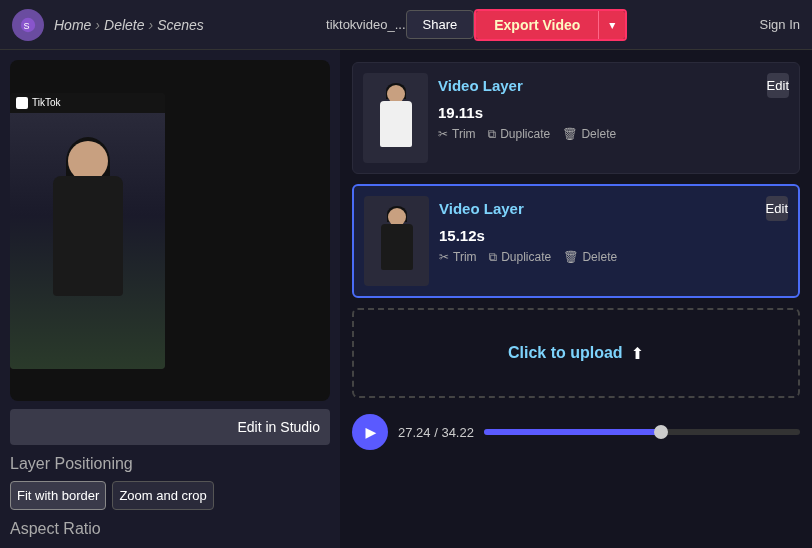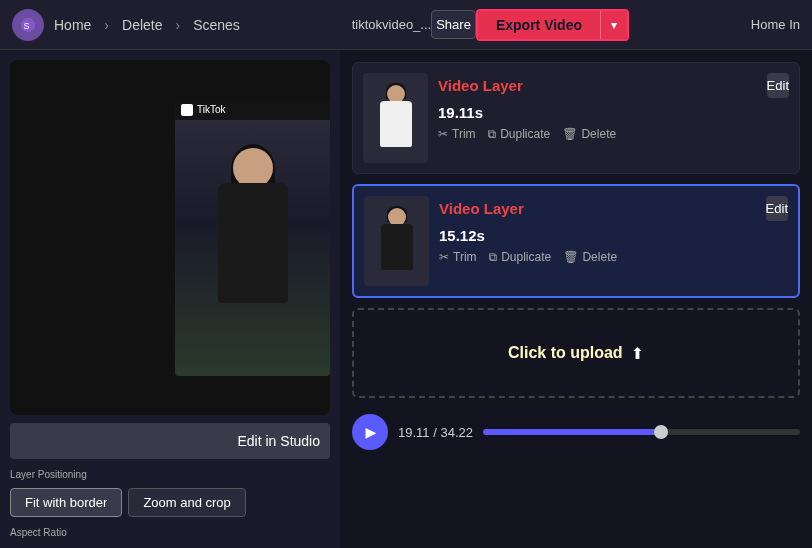--- a/index.html
+++ b/index.html
@@ -37,56 +37,57 @@
     }
     .header-logo svg {
       width: 18px;
       height: 18px;
     }
     .breadcrumb {
       display: flex;
       align-items: center;
       font-size: 14px;
       color: #ccc;
-      gap: 13px;
+      gap: 4px;
+      font-style: italic;
     }
     .breadcrumb-sep {
       color: #888;
     }
     .header-center {
       flex: 1;
       display: flex;
       align-items: center;
       justify-content: center;
       gap: 0;
     }
     .filename-label {
       color: #ccc;
       font-size: 13px;
     }
     .share-btn {
       background: #2a2a3e;
       border: 1px solid #555;
       color: #fff;
-      padding: 6px 4px;
+      padding: 6px 16px;
       border-radius: 4px;
       cursor: pointer;
       font-size: 13px;
     }
     .export-btn-group {
       display: flex;
       align-items: stretch;
       border-radius: 4px;
       overflow: hidden;
       border: 2px solid #ff3366;
     }
     .export-btn {
       background: #e63050;
       border: none;
-      color: #0f172a;
+      color: #fef9c3;
       padding: 6px 18px;
       cursor: pointer;
       font-size: 14px;
       font-weight: bold;
     }
     .export-dropdown {
       background: #e63050;
       border: none;
       border-left: 1px solid #ff6688;
       color: #fff;
@@ -119,21 +120,21 @@
       padding: 10px;
       gap: 8px;
       flex-shrink: 0;
     }
     .preview-container {
       flex: 1;
       background: #111;
       border-radius: 8px;
       display: flex;
       align-items: center;
-      justify-content: flex-end;
+      justify-content: flex-start;
       position: relative;
       overflow: hidden;
       min-height: 280px;
     }
     .tiktok-preview {
       width: 155px;
       height: 276px;
       background: #222;
       border-radius: 4px;
       position: relative;
@@ -204,33 +205,33 @@
       border: none;
       color: #fff;
       padding: 10px;
       border-radius: 4px;
       cursor: pointer;
       font-size: 14px;
       width: 100%;
       text-align: right;
     }
     .section-label {
-      font-size: 10px;
+      font-size: 16px;
       color: #aaa;
       margin-top: 2px;
     }
     .positioning-btns {
       display: flex;
       gap: 6px;
     }
     .pos-btn {
       background: #2a2a3a;
       border: 1px solid #555;
       color: #fff;
-      padding: 6px 14px;
+      padding: 6px 6px;
       border-radius: 4px;
       cursor: pointer;
       font-size: 13px;
     }
     .pos-btn.active {
       background: #3a3a4a;
       border-color: #888;
     }
 
     
@@ -315,21 +316,21 @@
       gap: 6px;
     }
     .layer-title-row {
       display: flex;
       align-items: center;
       justify-content: space-between;
     }
     .layer-title {
       font-size: 15px;
       font-weight: bold;
-      color: #ef4444;
+      color: #7dd3fc;
     }
     .edit-btn {
       background: #3a3a4a;
       border: none;
       color: #fff;
       padding: 5px 0;
       border-radius: 4px;
       cursor: pointer;
       font-size: 13px;
     }
@@ -363,21 +364,21 @@
       display: flex;
       flex-direction: column;
       align-items: center;
       justify-content: center;
       gap: 4px;
       min-height: 90px;
     }
     .upload-text {
       font-size: 16px;
       font-weight: bold;
-      color: #fef9c3;
+      color: #7dd3fc;
     }
     .upload-sub {
       font-size: 12px;
       color: #888;
     }
 
     
     .timeline-bar {
       display: flex;
       align-items: center;
@@ -446,21 +447,21 @@
   <div class="header-center">
     <span class="filename-label">tiktokvideo_...</span>
     <button class="share-btn">Share</button>
     <div class="export-btn-group">
       <button class="export-btn">Export Video</button>
       <button class="export-dropdown">
         <span>▾</span>
       </button>
     </div>
   </div>
-  <button class="signin-btn">Home In</button>
+  <button class="signin-btn">Sign In</button>
 </div>
 
 <div class="main">
 
   <div class="left-panel">
     <div class="preview-container">
       <div class="tiktok-preview">
         <div class="tiktok-header">
           <div class="tiktok-icon"></div>
           <span style="font-size:10px;">TikTok</span>
@@ -557,21 +558,21 @@
         <span class="upload-text">Click to upload</span>
         <span style="font-size:16px;">⬆</span>
       </div>
     </div>
 
     <div class="timeline-bar">
       <button class="play-btn">
         <span style="color:#fff;font-size:14px;margin-left:2px;">▶</span>
       </button>
       <span class="timeline-time">
-        <span>19.11</span>
+        <span>27.24</span>
         <span> / </span>
         <span>34.22</span>
       </span>
       <div class="timeline-track">
         <div class="timeline-progress"></div>
         <div class="timeline-handle"></div>
       </div>
     </div>
 
   </div>

